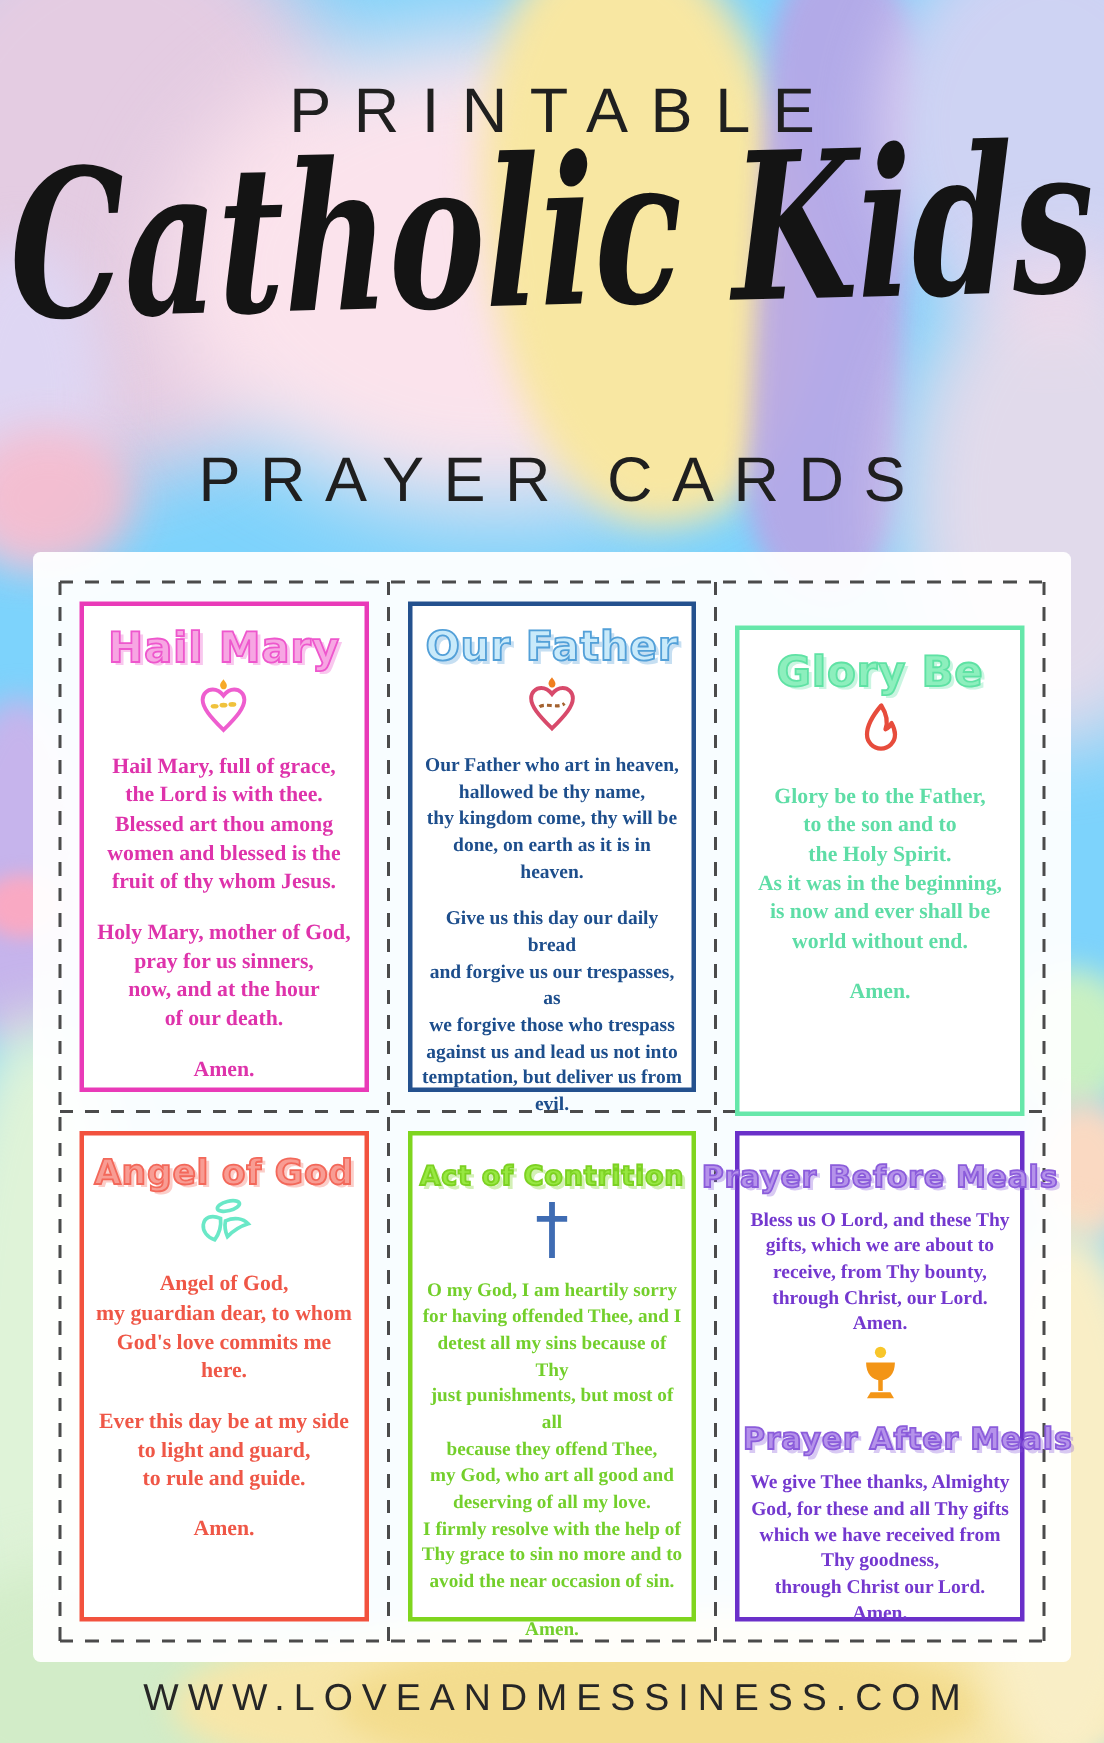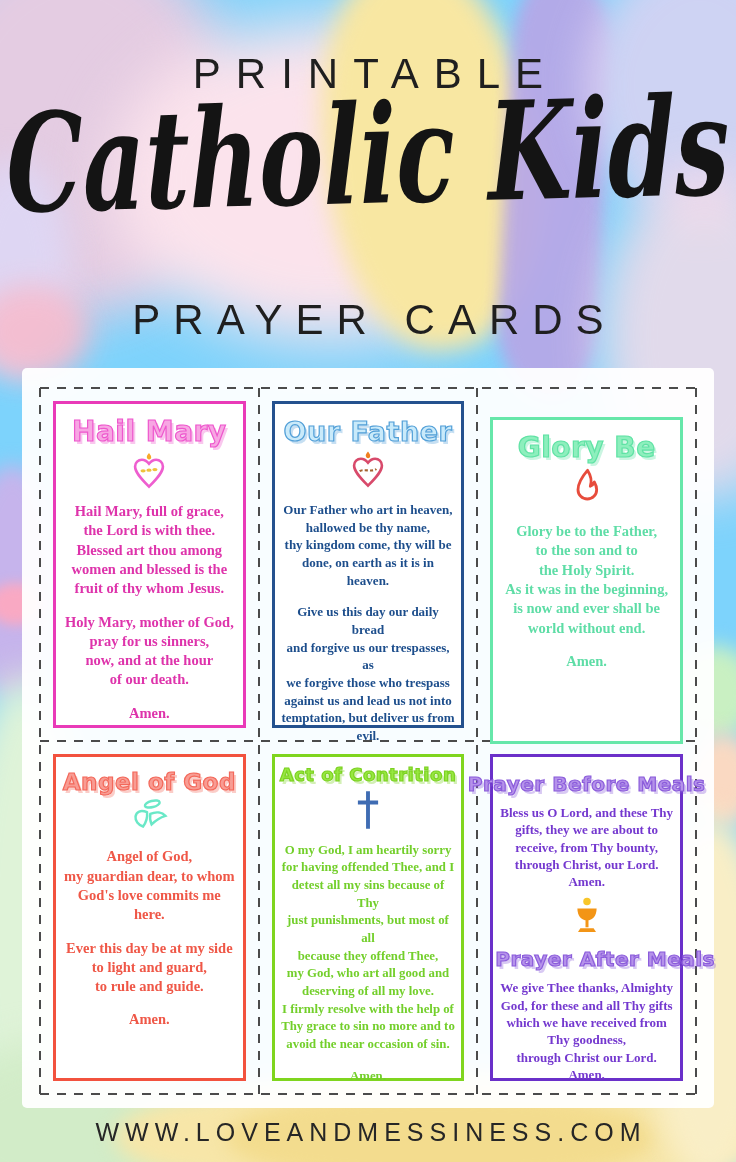--- a/index.html
+++ b/index.html
@@ -59,21 +59,21 @@
     box-sizing:border-box;padding:8px 6px;text-align:center;
   }
   .card-title{
     font-family:"DejaVu Sans",sans-serif;font-weight:700;letter-spacing:.5px;
     white-space:nowrap;line-height:1.15;margin:4px 0 0 0;
   }
   .c0 .card-title{font-size:28px;}
   .c1 .card-title{font-size:27px;}
   .c2 .card-title{font-size:28px;}
   .c3 .card-title{font-size:23px;}
-  .c4 .card-title{font-size:18px;margin-top:0;}
+  .c4 .card-title{font-size:18px;margin-top:10px;}
   .c5 .card-title{font-size:20px;margin:8px 0 4px 0;}
   .card-icon{margin:3px 0 4px 0;line-height:0;}
   .c5 .card-icon{margin:2px 0 0 0;}
   .card-p{
     font-family:"Liberation Serif",serif;font-weight:700;
     white-space:pre-line;line-height:1.33;margin:7px 0;
   }
   .c0 .card-p{font-size:14.5px;}
   .c1 .card-p{font-size:13px;line-height:1.36;}
   .c2 .card-p{font-size:14.5px;}
@@ -203,21 +203,21 @@
 my God, who art all good and
 deserving of all my love.
 I firmly resolve with the help of
 Thy grace to sin no more and to
 avoid the near occasion of sin.</div>
         <div class="card-p" style="color: rgb(115, 207, 43);">Amen.</div>
       </div>
       <div class="card c5" style="left: 450.333px; top: 366px; width: 192.667px; height: 327px; border-color: rgb(106, 48, 201);">
         <div class="card-title" style="color: rgb(181, 146, 234); -webkit-text-stroke: 1.2px rgb(139, 92, 219); text-shadow: rgba(139, 92, 219, 0.333) 2.5px 2.5px 0px;">Prayer Before Meals</div>
         <div class="card-p" style="color: rgb(116, 56, 207);">Bless us O Lord, and these Thy
-gifts, they we are about to
+gifts, which we are about to
 receive, from Thy bounty,
 through Christ, our Lord.
 Amen.</div>
         <div class="card-icon"><svg width="36" height="44" viewBox="0 0 24 28">
             <circle cx="12" cy="3" r="2.5" fill="#f8c62a"></circle>
             <path d="M5.6 7.6 h12.8 c0 4.9 -2.6 7.9 -6.4 7.9 s-6.4 -3 -6.4 -7.9 z" fill="#f39516"></path>
             <rect x="11" y="15.2" width="2" height="5" fill="#f39516"></rect>
             <path d="M7.6 20.8 h8.8 l1.6 2.6 h-12 z" fill="#f39516"></path>
           </svg></div>
         <div class="card-title" style="color: rgb(181, 146, 234); -webkit-text-stroke: 1.2px rgb(139, 92, 219); text-shadow: rgba(139, 92, 219, 0.333) 2.5px 2.5px 0px; padding-left: 37px;">Prayer After Meals</div>

